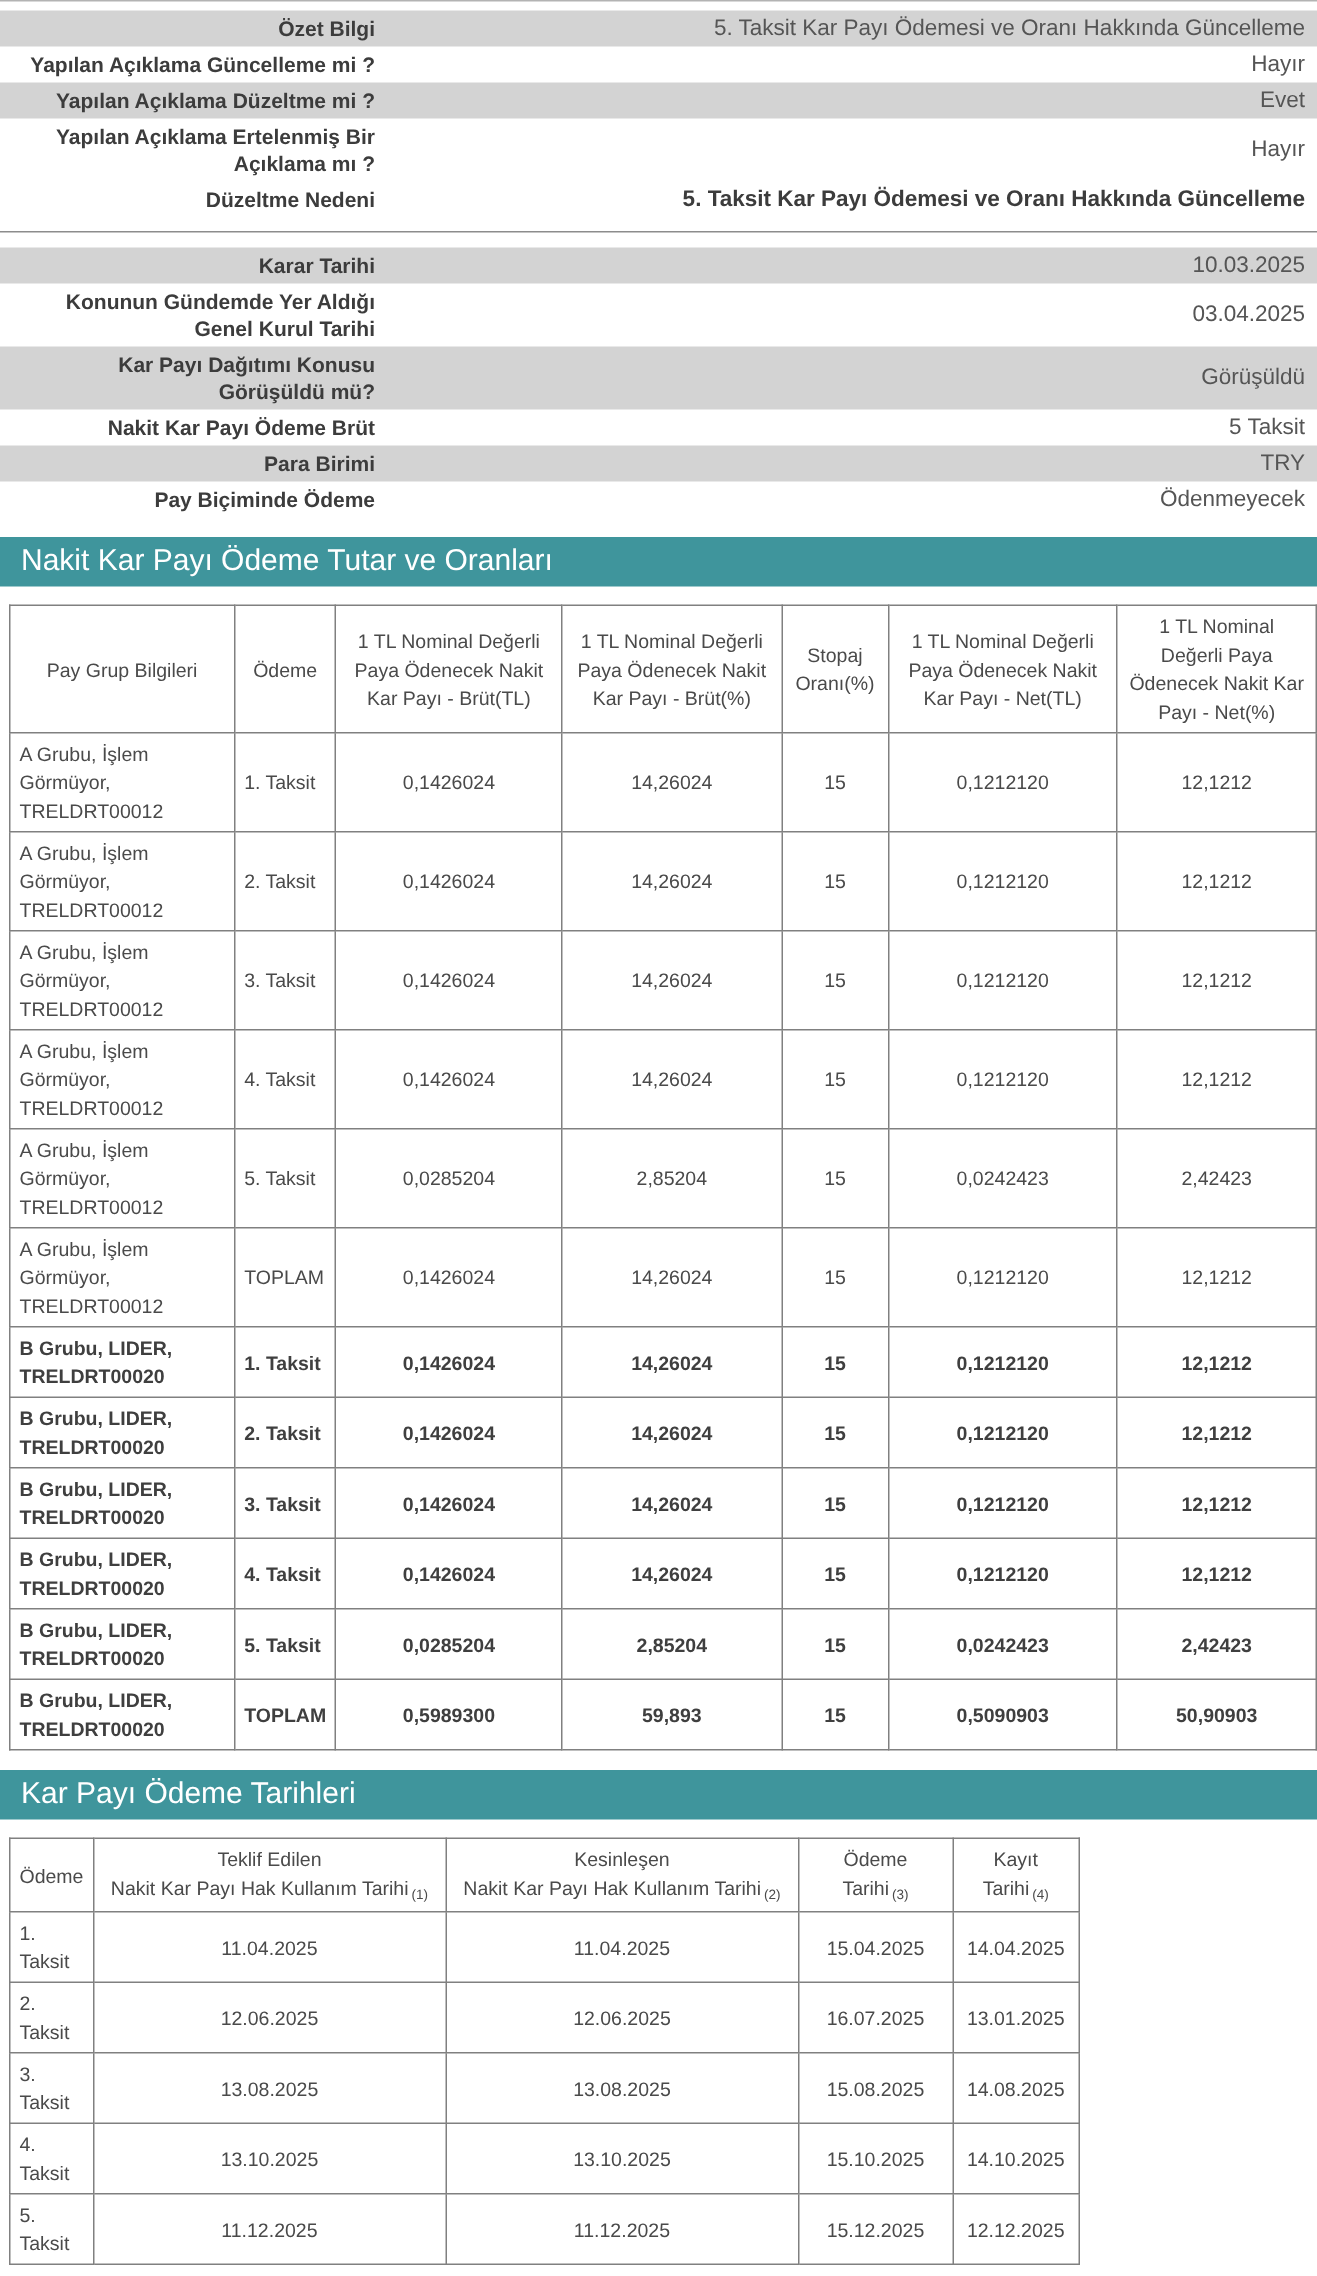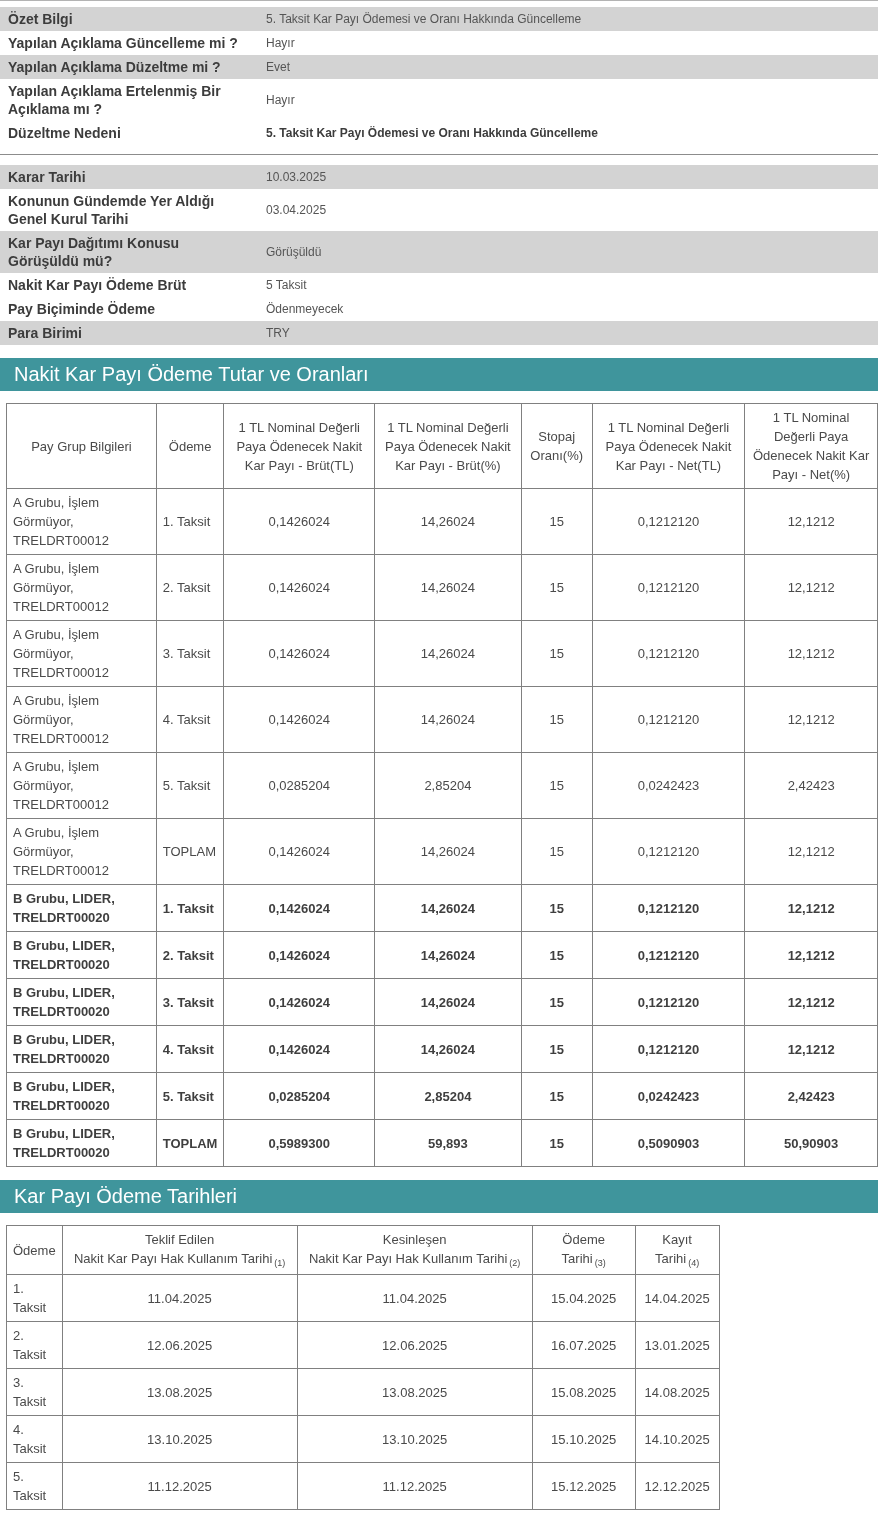--- a/index.html
+++ b/index.html
@@ -13,35 +13,35 @@
   *{box-sizing:border-box;}
   html,body{margin:0;padding:0;}
   body{
     width:878px;
     background:#ffffff;
     font-family:"Liberation Sans","DejaVu Sans",sans-serif;
     color:var(--celltxt);
     border-top:1px solid #b3b3b3;
   }
   
-  .kv-section{margin-top:6px;}
+  .kv-section{margin-top:6px;text-align:right;}
   .kv-row{display:flex;align-items:center;}
   .kv-row.gray{background:var(--rowgray);}
   .kv-label{
     width:258px;
     padding:3px 8px;
     font-size:14px;
     font-weight:bold;
     color:var(--labeltxt);
     line-height:18px;
   }
   .kv-value{
     flex:1;
     padding:3px 8px;
-    font-size:12px;
+    font-size:15px;
     color:var(--valtxt);
     line-height:18px;
   }
   .kv-value.bold{font-weight:bold;color:var(--labeltxt);}
   .divider{
     border:none;
     border-top:1px solid #8c8c8c;
     margin:9px 0 10px 0;
   }
   
@@ -117,27 +117,27 @@
       <div class="kv-value">03.04.2025</div>
     </div>
     <div class="kv-row gray">
       <div class="kv-label">Kar Payı Dağıtımı Konusu Görüşüldü mü?</div>
       <div class="kv-value">Görüşüldü</div>
     </div>
     <div class="kv-row">
       <div class="kv-label">Nakit Kar Payı Ödeme Brüt</div>
       <div class="kv-value">5 Taksit</div>
     </div>
+    <div class="kv-row gray">
+      <div class="kv-label">Para Birimi</div>
+      <div class="kv-value">TRY</div>
+    </div>
     <div class="kv-row">
       <div class="kv-label">Pay Biçiminde Ödeme</div>
       <div class="kv-value">Ödenmeyecek</div>
-    </div>
-    <div class="kv-row gray">
-      <div class="kv-label">Para Birimi</div>
-      <div class="kv-value">TRY</div>
     </div>
   </div>
 
 <div class="section-band">Nakit Kar Payı Ödeme Tutar ve Oranları</div>
 <table>
     <colgroup>
       <col style="width:150px">
       <col style="width:61px">
       <col style="width:151px">
       <col style="width:147px">

